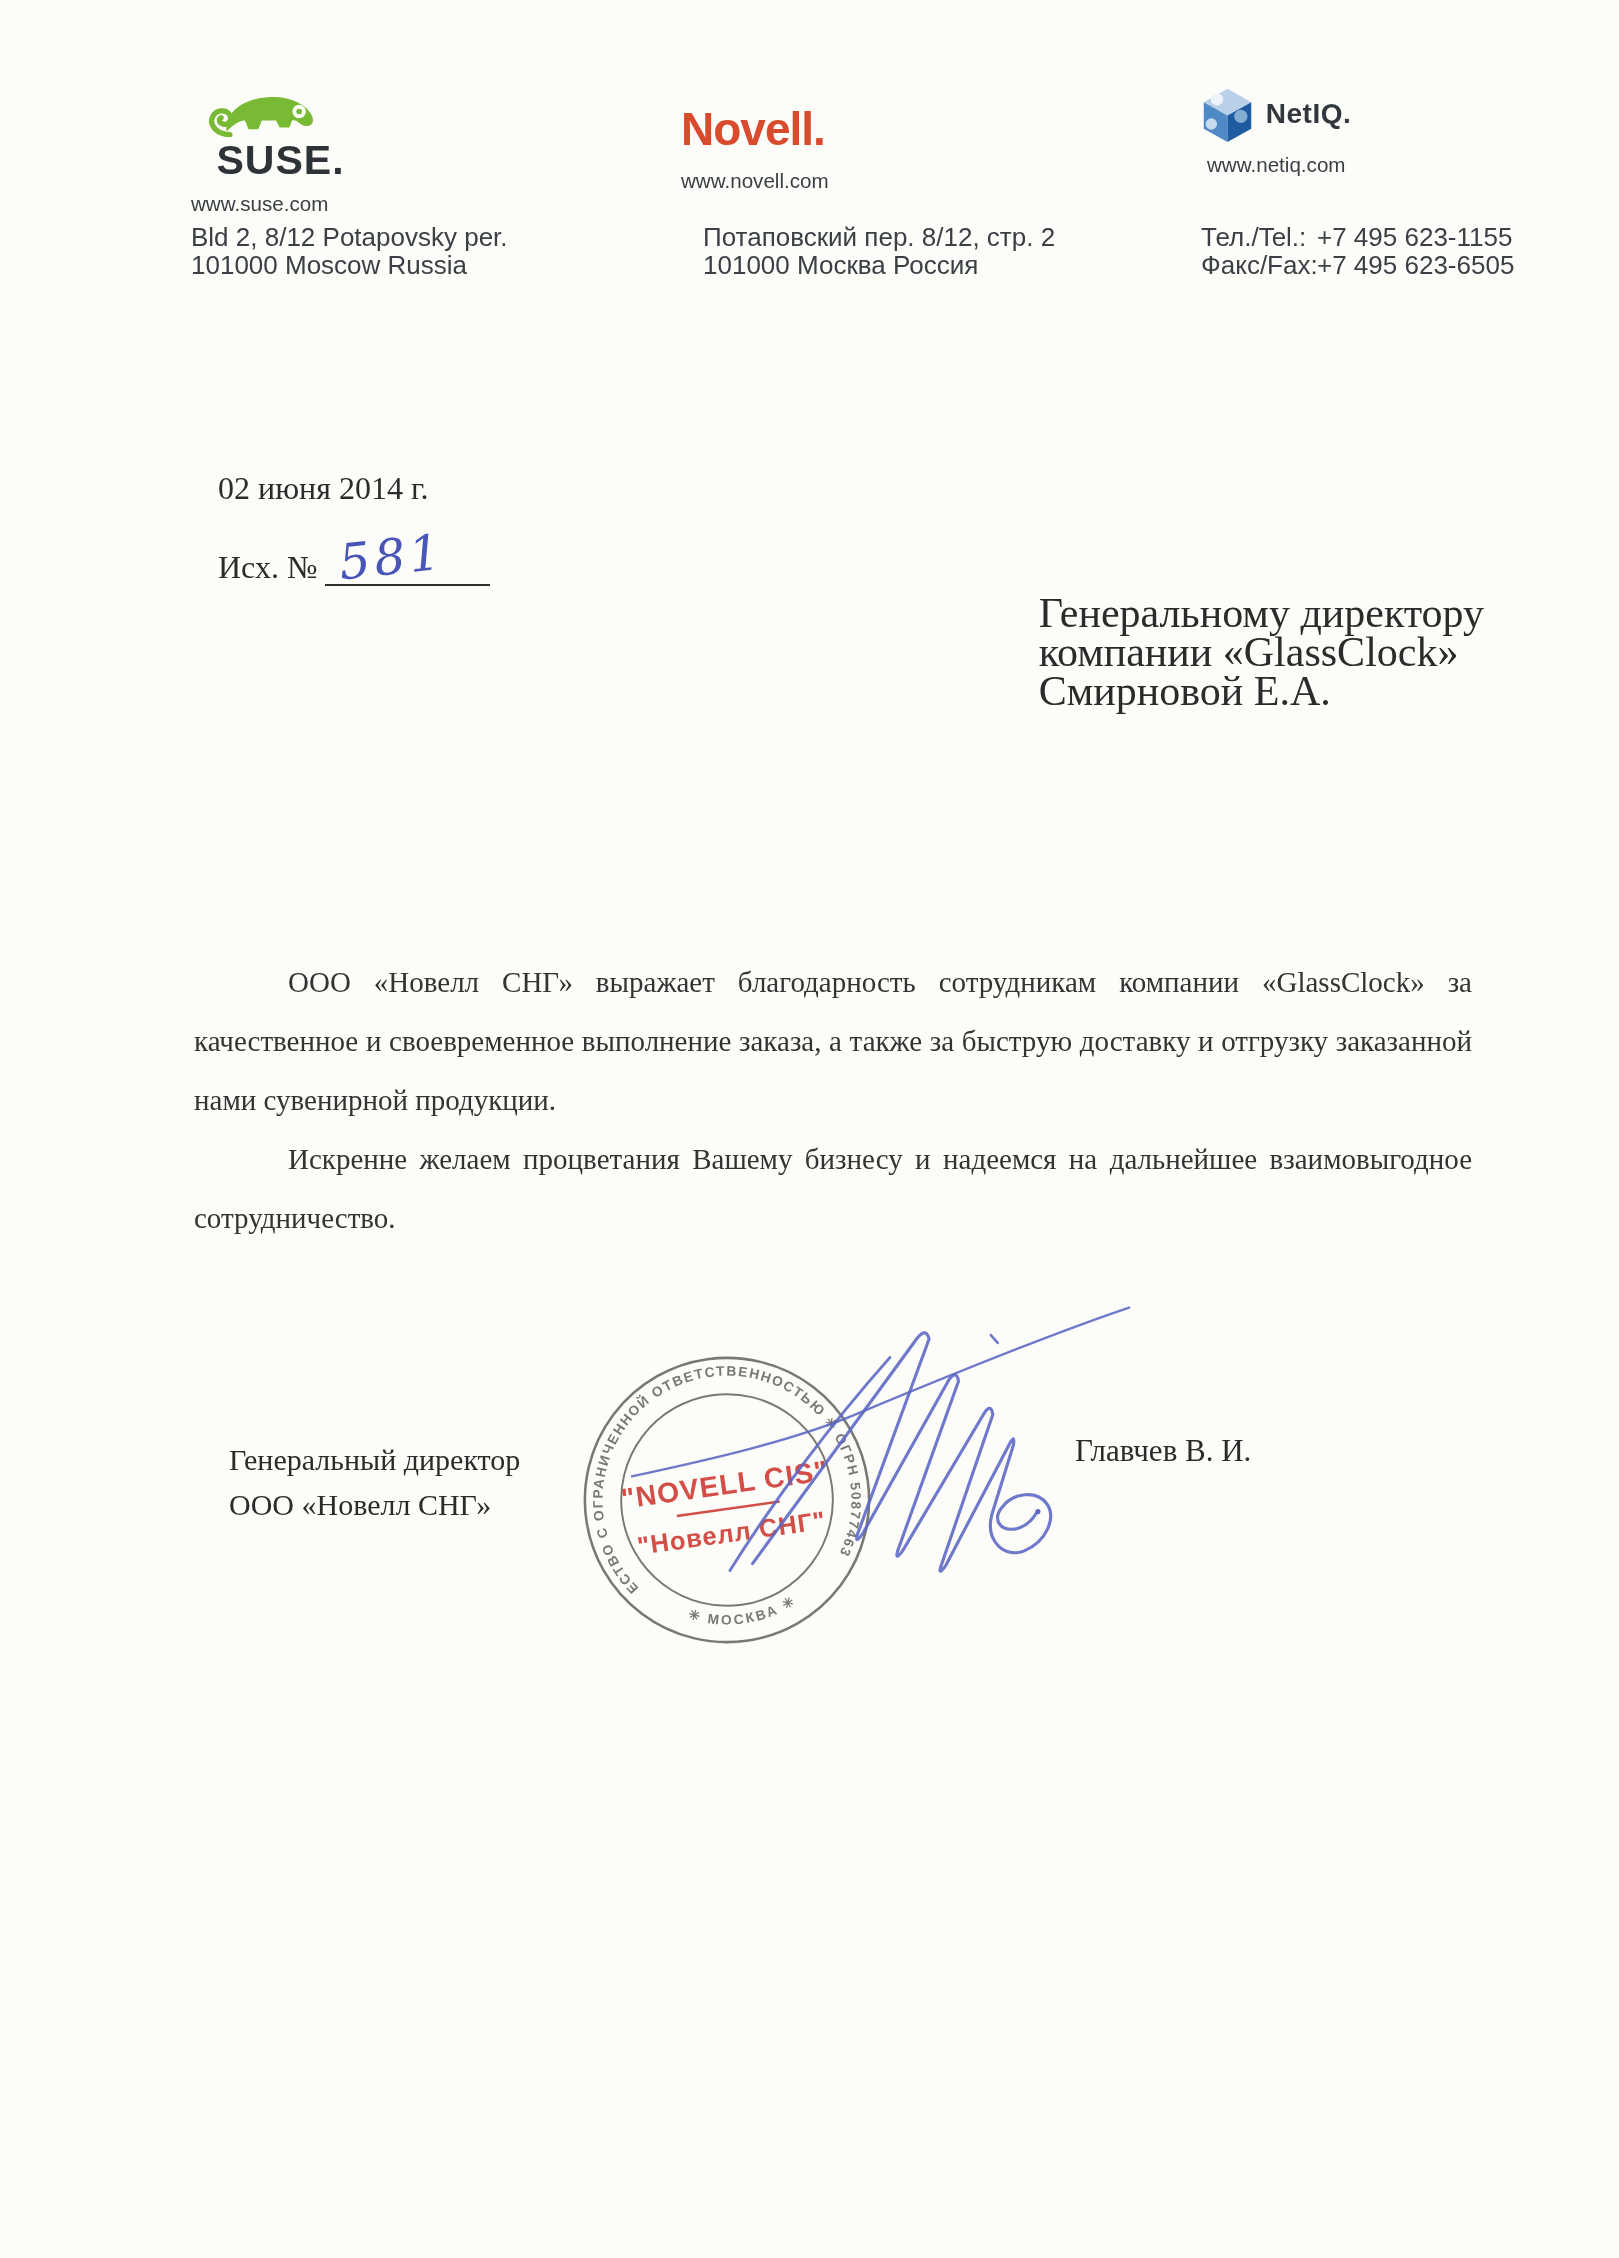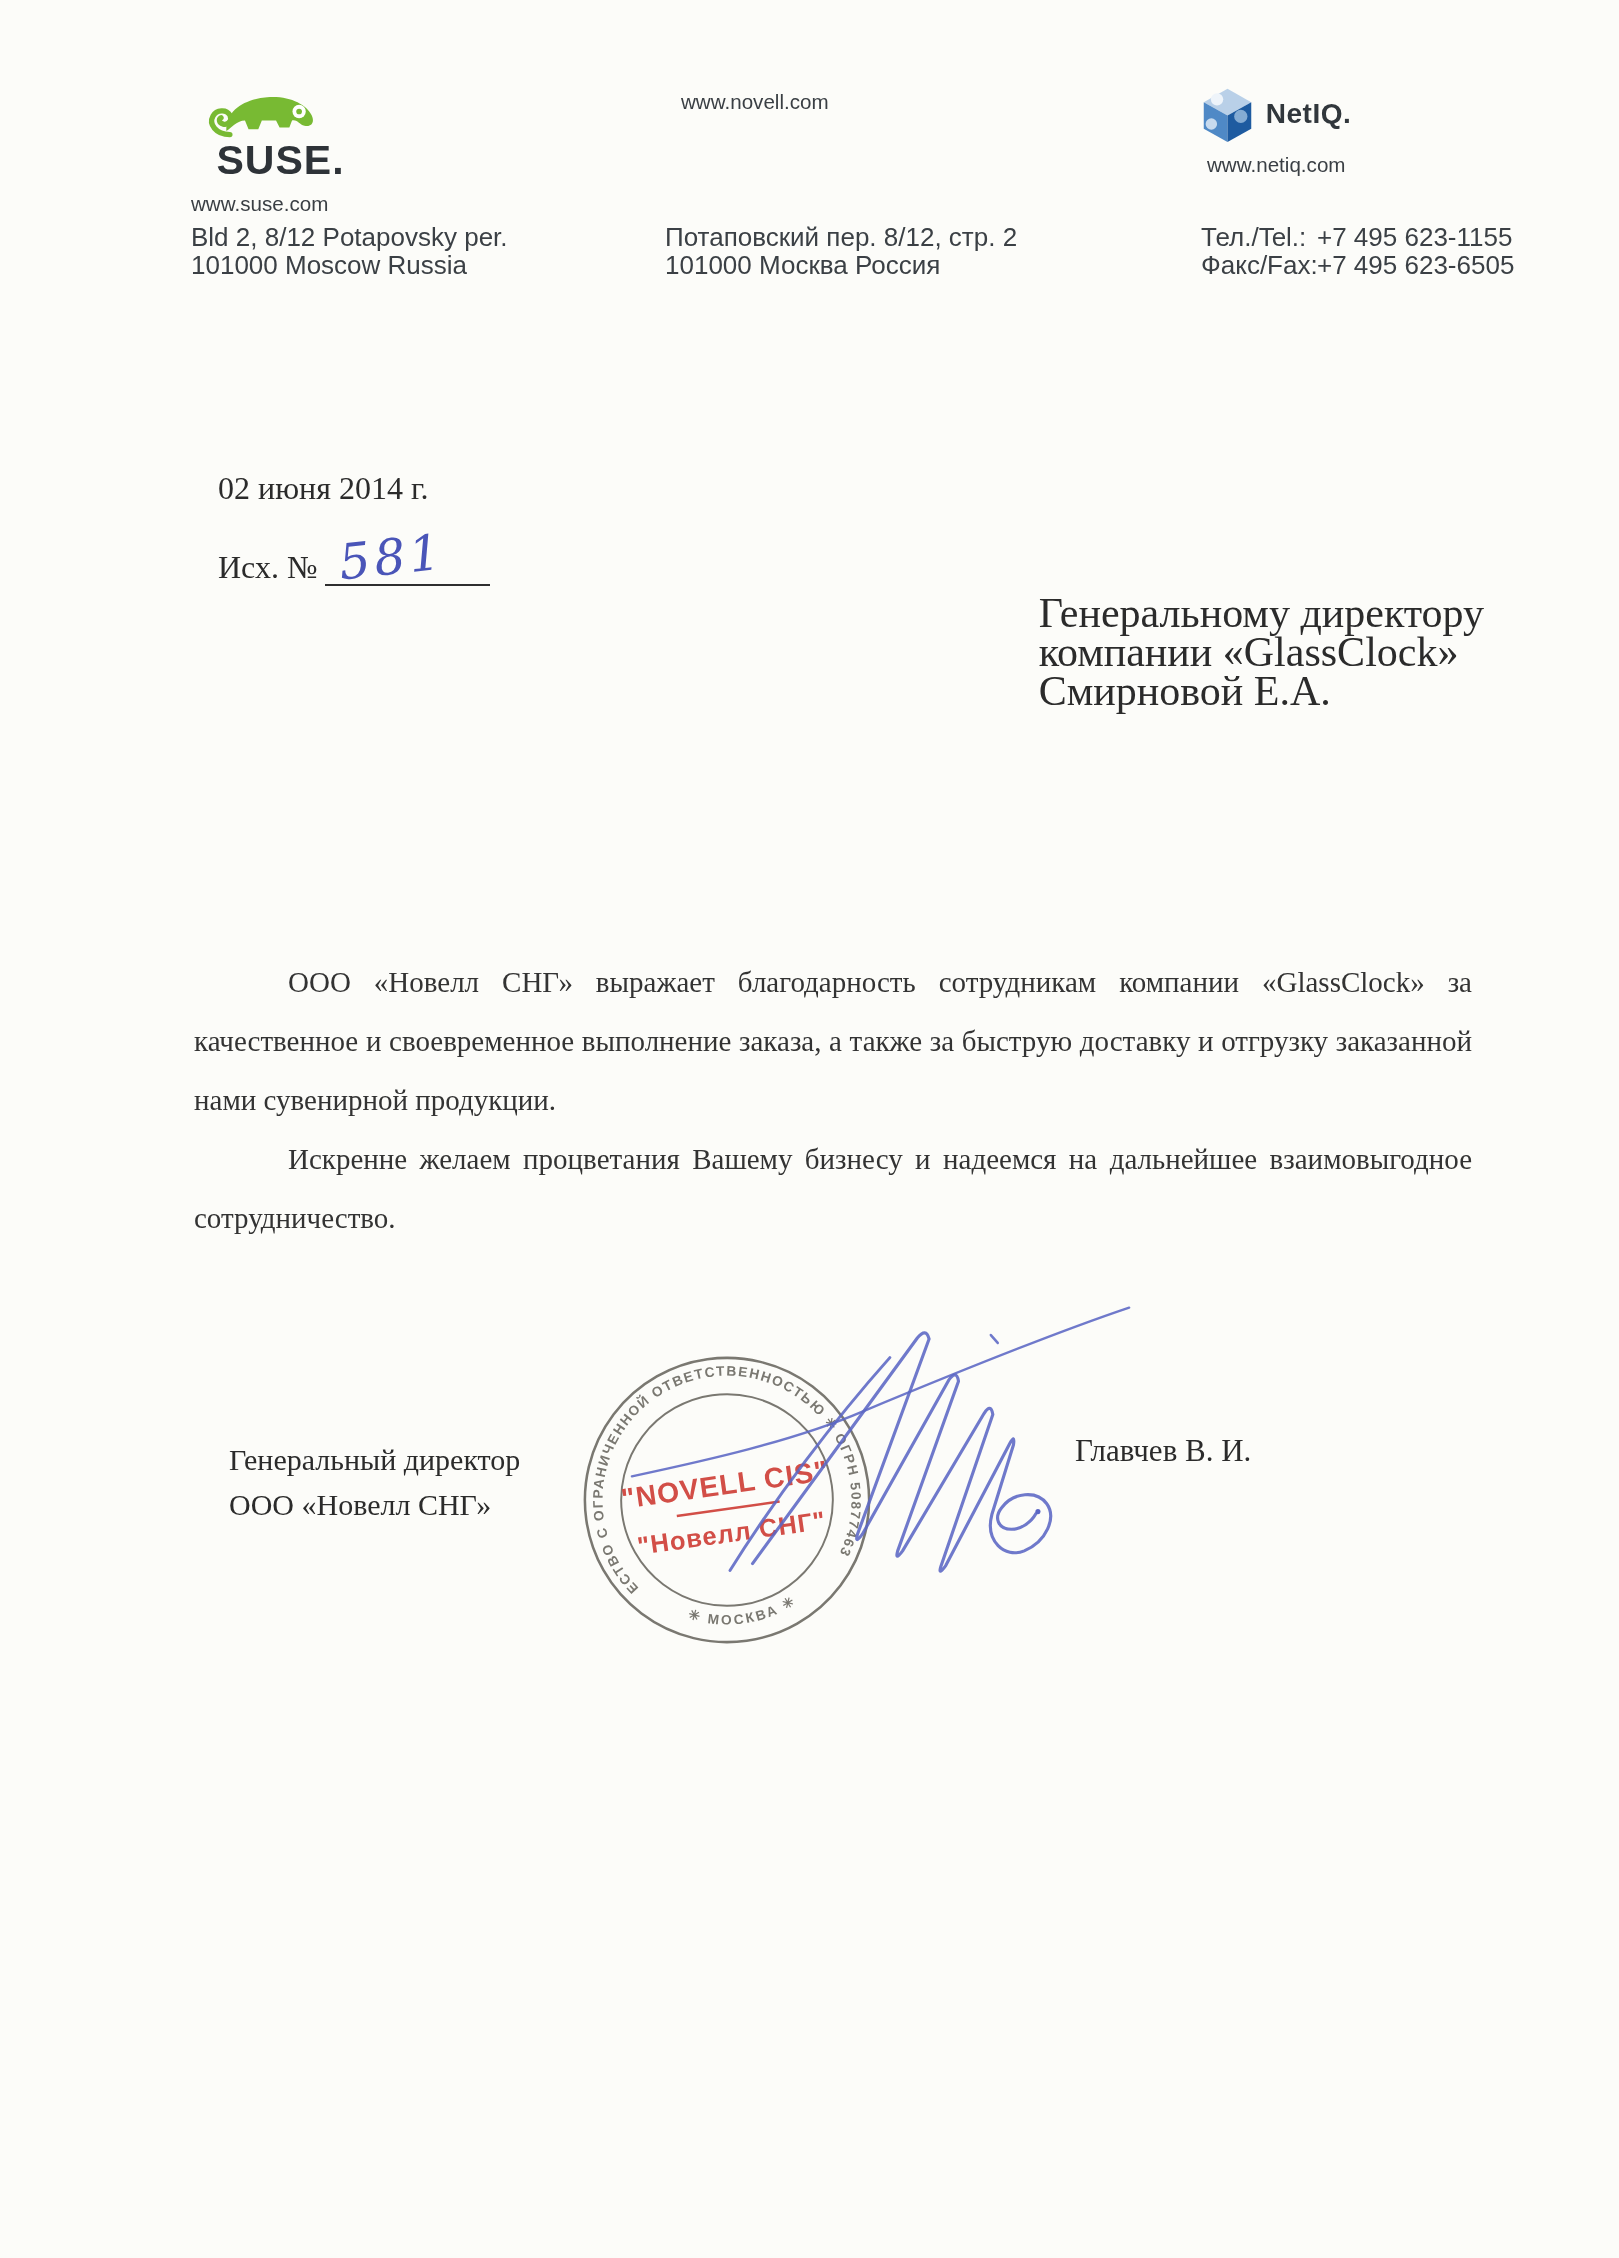--- a/index.html
+++ b/index.html
@@ -34,21 +34,21 @@
     font-weight:bold;font-size:46px;letter-spacing:-1px;color:var(--novell-red);
     margin-top:25.5px;
   }
   .netiq-row{display:flex;align-items:center;gap:9.8px;margin-top:9.8px;}
   .netiq-word{font-weight:bold;font-size:28px;color:#31373c;letter-spacing:0.5px;}
   .lh-url{font-size:20.6px;color:#3a3f44;margin-top:7.8px;}
   .col-novell .lh-url{margin-top:13.7px;}
   .col-netiq .lh-url{margin-top:9.8px;margin-left:8px;}
   .lh-addr{position:absolute;top:223px;font-size:26px;line-height:28px;color:#3b4045;}
   .addr-suse{left:191px;}
-  .addr-novell{left:665px;}
+  .addr-novell{left:703px;}
   .addr-netiq{left:1201px;}
   .contact-row{display:flex;}
   .contact-row .lbl{width:116px;}
   
   .serif{font-family:"Liberation Serif","DejaVu Serif",serif;color:#2b2b2b;}
   .date-line{position:absolute;left:218px;top:470px;font-size:32px;}
   .ref-line{position:absolute;left:218px;top:549px;font-size:32px;white-space:nowrap;}
   .ref-underline{
     display:inline-block;width:165px;height:35px;
     border-bottom:2.9px solid #2f2f2f;position:relative;vertical-align:bottom;
@@ -98,20 +98,21 @@
     </svg>
     <div class="suse-word">SUSE.</div>
     <div class="lh-url">www.suse.com</div>
   </div>
   <div class="lh-addr addr-suse">
     <div>Bld 2, 8/12 Potapovsky per.</div>
     <div>101000 Moscow Russia</div>
   </div>
 
   <div class="lh-col col-novell">
+    <div class="novell-word">Novell.</div>
     <div class="lh-url">www.novell.com</div>
   </div>
   <div class="lh-addr addr-novell">
     <div>Потаповский пер. 8/12, стр. 2</div>
     <div>101000 Москва Россия</div>
   </div>
 
   <div class="lh-col col-netiq">
     <div class="netiq-row">
       <svg width="57" height="57" viewBox="0 0 60 60">

